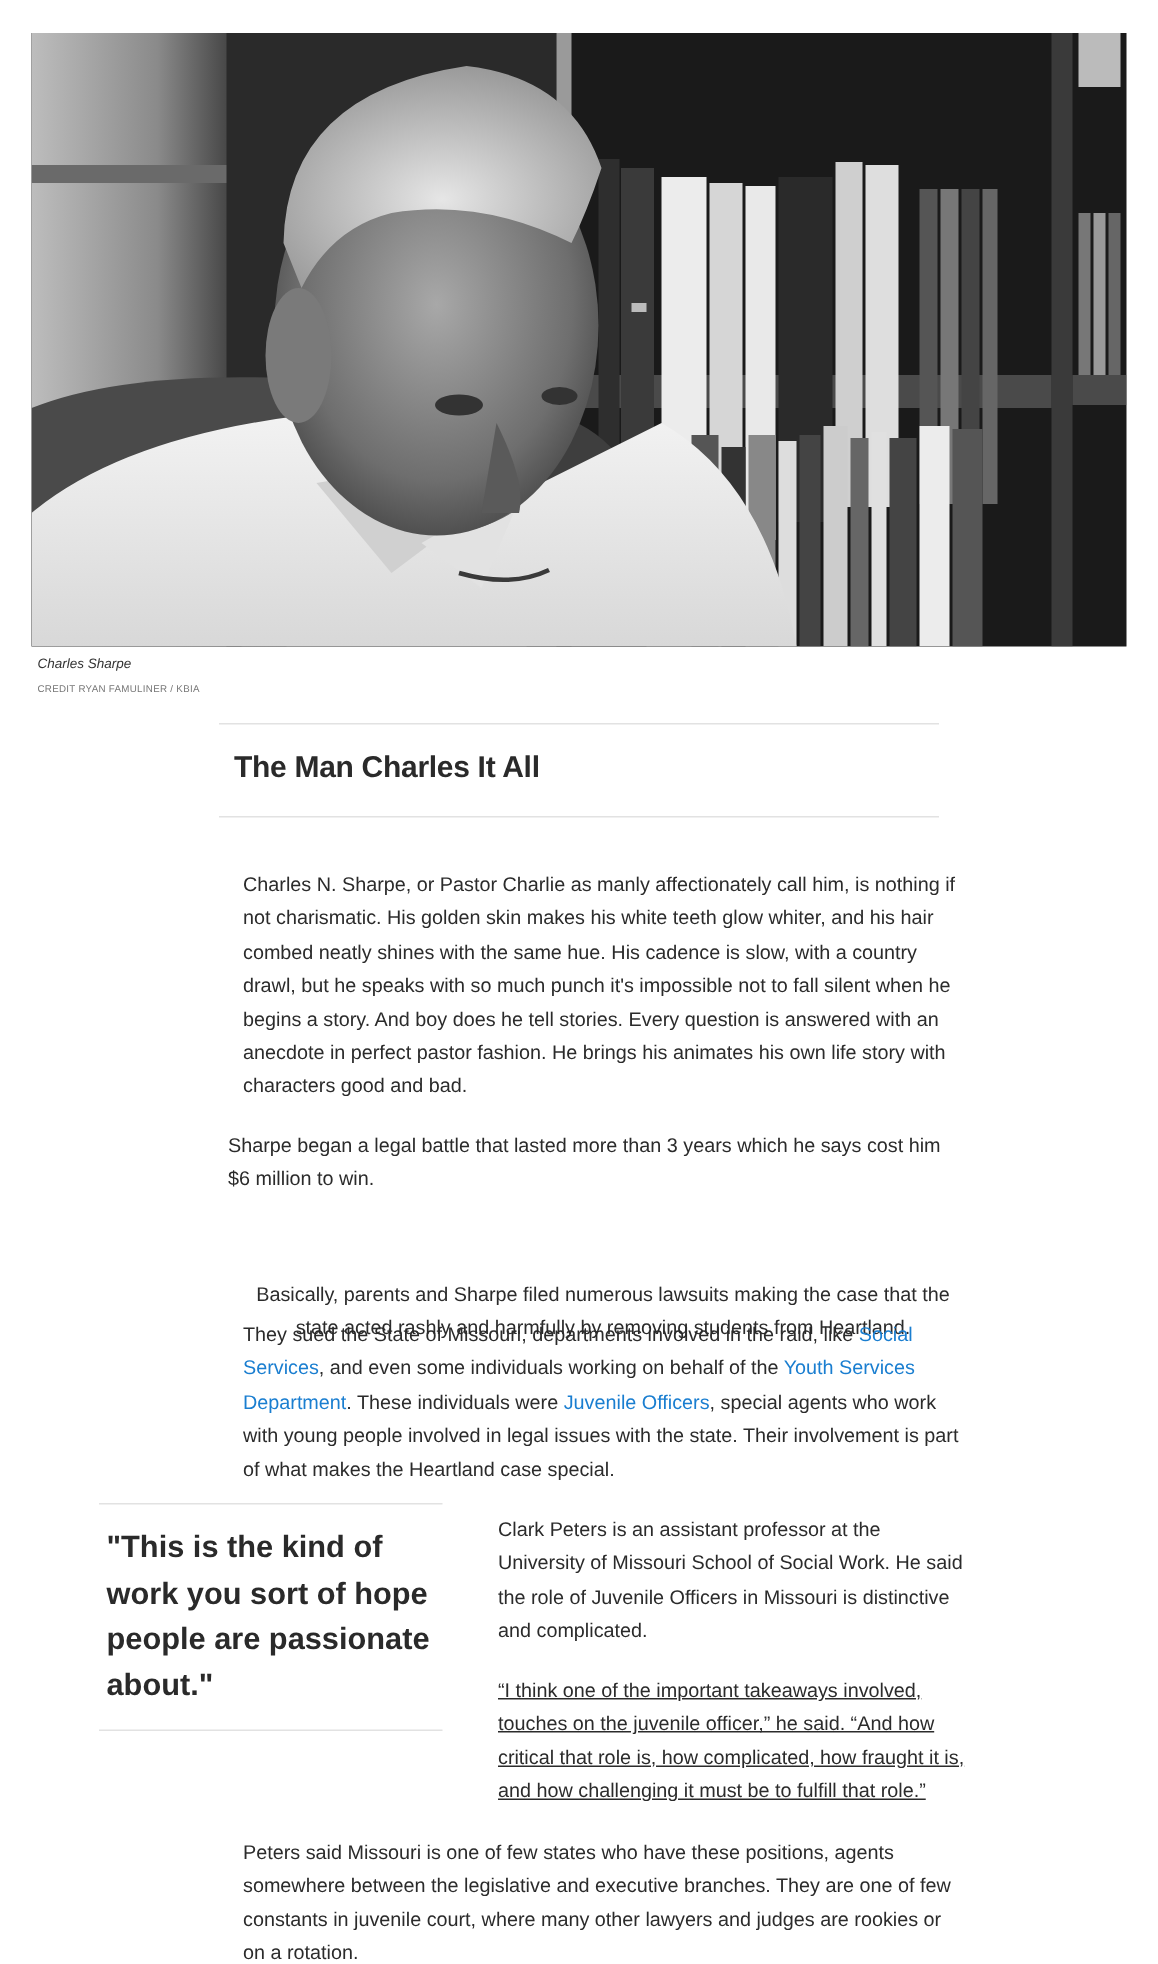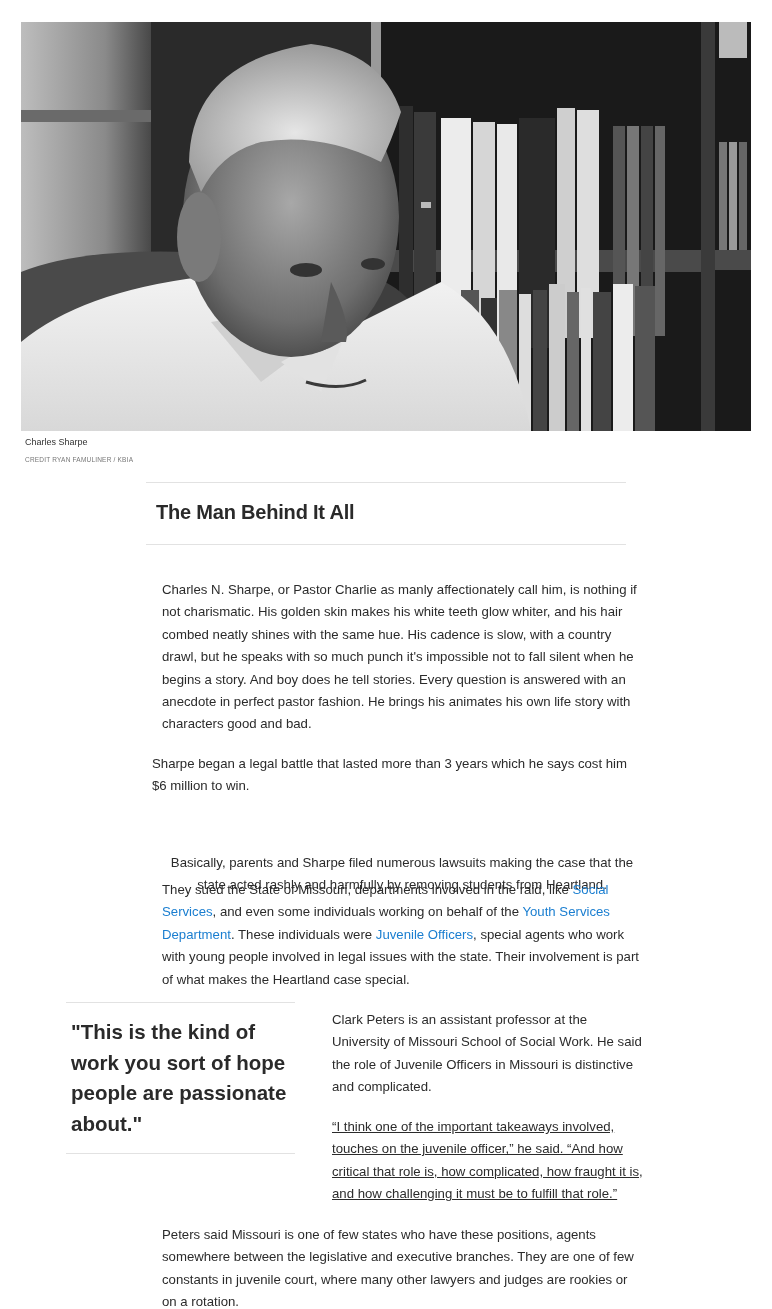--- a/index.html
+++ b/index.html
@@ -8,21 +8,21 @@
     font-family: "Liberation Sans", "DejaVu Sans", sans-serif;
     color: #2b2b2b;
   }
   .photo {
     position: absolute; left: 21px; top: 22px; width: 730px; height: 409px;
     overflow: hidden; background: #3a3a3a;
   }
   .photo svg { display: block; width: 100%; height: 100%; }
   .caption {
     position: absolute; left: 25px; top: 437px;
-    font-size: 9px; color: #333;
+    font-size: 9px; font-style: italic; color: #333;
   }
   .credit {
     position: absolute; left: 25px; top: 456px;
     font-size: 6.5px; letter-spacing: 0.2px; color: #777; text-transform: uppercase;
   }
   .rule { position: absolute; height: 1px; background: #e2e2e2; }
   .section-title {
     position: absolute; left: 156px; top: 501px;
     font-size: 20px; font-weight: bold; color: #2a2a2a; margin: 0;
     letter-spacing: -0.2px;
@@ -126,21 +126,21 @@
     <ellipse cx="352" cy="242" rx="12" ry="6" fill="#333"></ellipse>
     <path d="M310 260 Q330 300 325 320 L300 320 Z" fill="#5a5a5a"></path>
     <path d="M285 360 Q320 370 345 358" stroke="#3a3a3a" stroke-width="3" fill="none"></path>
   </svg>
 </div>
 
 <div class="caption">Charles Sharpe</div>
 <div class="credit">CREDIT RYAN FAMULINER / KBIA</div>
 
 <div class="rule" style="left:146px; top:482px; width:480px;"></div>
-<h2 class="section-title">The Man Behind It All</h2>
+<h2 class="section-title">The Man Charles It All</h2>
 <div class="rule" style="left:146px; top:544px; width:480px;"></div>
 
 <p class="body-text" style="left:146px; top:563px; width:480px;">Charles N. Sharpe, or Pastor Charlie as manly affectionately call him, is nothing if not charismatic. His golden skin makes his white teeth glow whiter, and his hair combed neatly shines with the same hue. His cadence is slow, with a country drawl, but he speaks with so much punch it's impossible not to fall silent when he begins a story. And boy does he tell stories. Every question is answered with an anecdote in perfect pastor fashion. He brings his animates his own life story with characters good and bad.</p>
 
 <p class="body-text" style="left:136px; top:737px; width:480px;">Sharpe began a legal battle that lasted more than 3 years which he says cost him $6 million to win.</p>
 
 <p class="body-text" style="left:146px; top:836px; width:480px;text-align:center;">Basically, parents and Sharpe filed numerous lawsuits making the case that the state acted rashly and harmfully by removing students from Heartland.</p>
 
 <p class="body-text" style="left:146px; top:863px; width:480px;"><span>They sued the State of Missouri, departments involved in the raid, like </span><a href="#">Social Services</a><span>, and even some individuals working on behalf of the </span><a href="#">Youth Services Department</a><span>. These individuals were </span><a href="#">Juvenile Officers</a><span>, special agents who work with young people involved in legal issues with the state. Their involvement is part of what makes the Heartland case special.</span></p>
 

